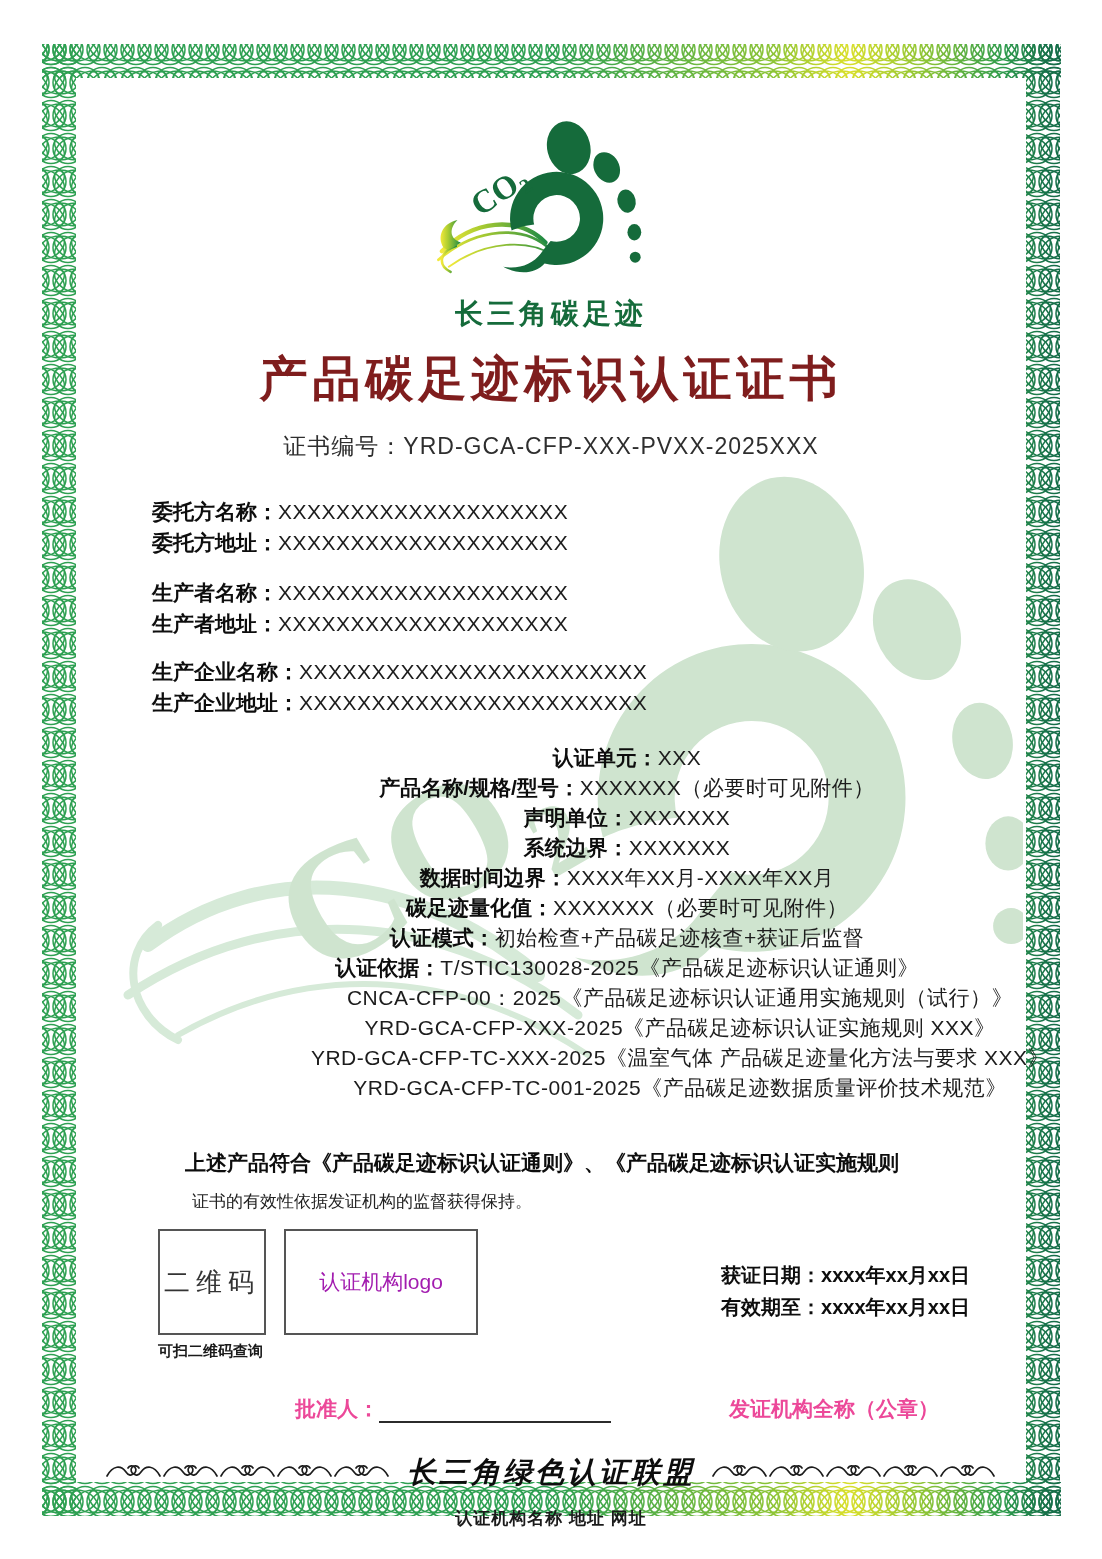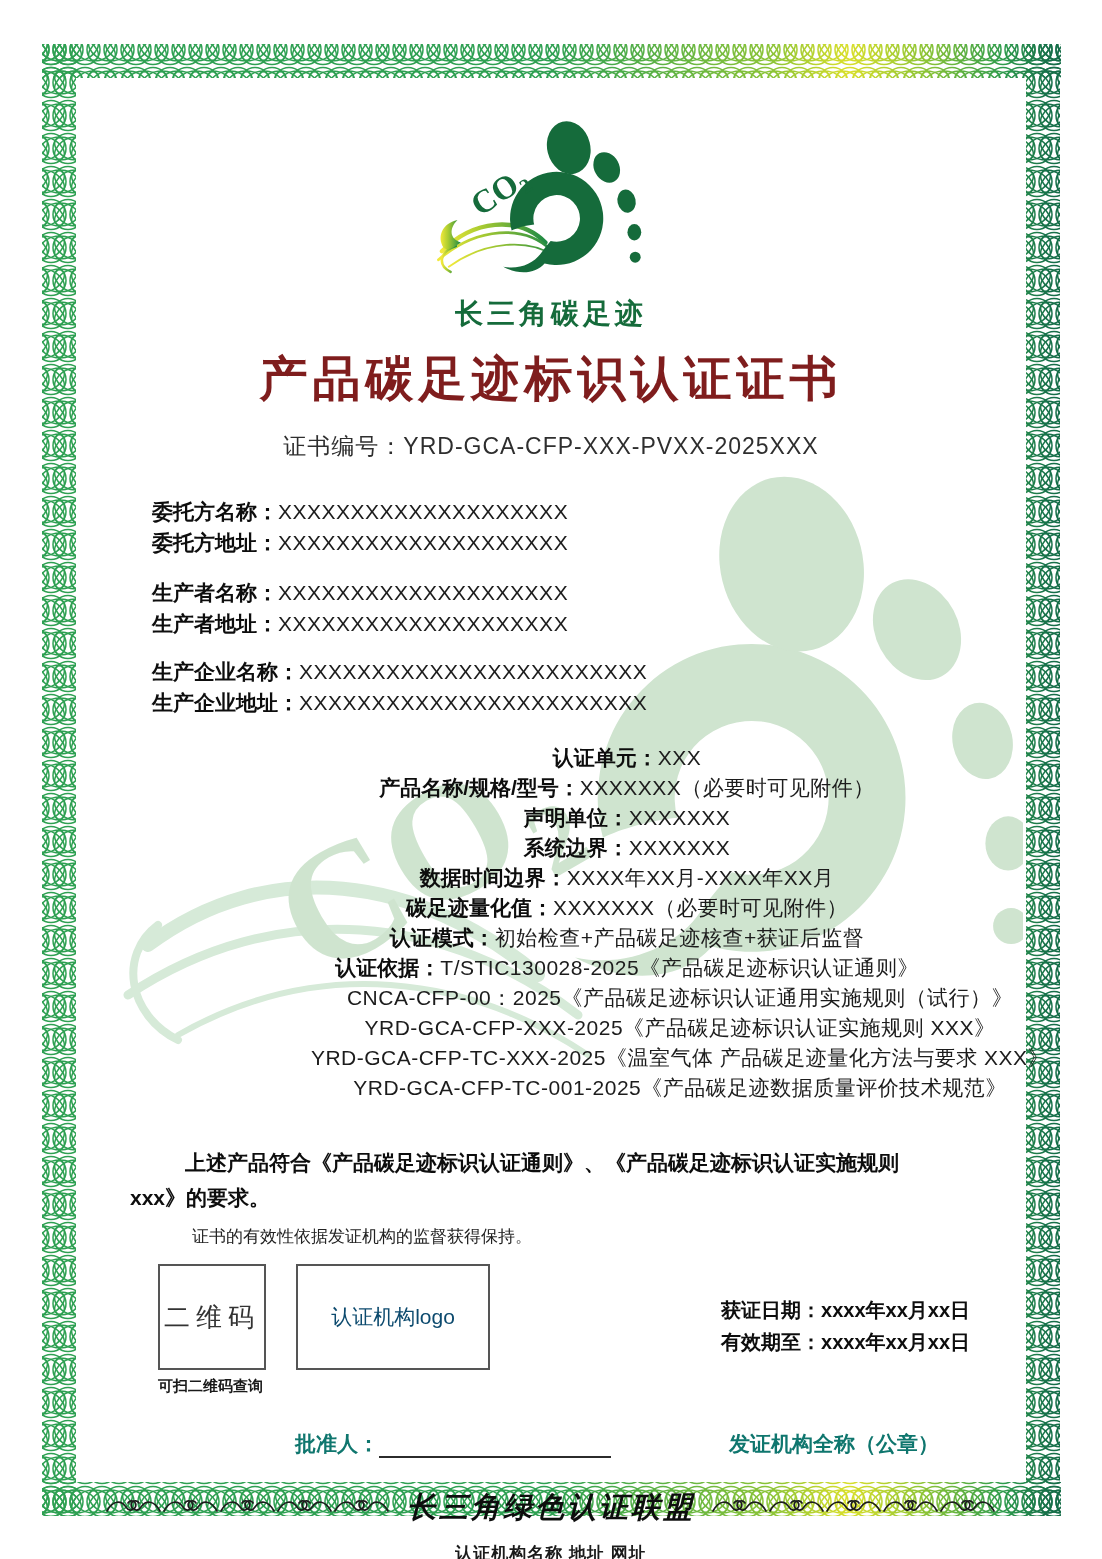--- a/index.html
+++ b/index.html
@@ -27,24 +27,24 @@
 
   .statement{margin:42px 130px 0 130px;font-size:21px;font-weight:bold;line-height:35px;color:#0d0d0d;}
   .statement .ind{display:inline-block;width:55px;}
   .note{margin:10px 0 0 192px;font-size:17px;color:#222;}
 
   .bottom-row{display:flex;margin:16px 0 0 158px;align-items:flex-start;}
   .qr-col{width:108px;}
   .box{border:2px solid #555;background:#fff;display:flex;align-items:center;justify-content:center;}
   .qr-box{width:104px;height:102px;font-family:"Liberation Serif","DejaVu Serif",serif;font-size:26px;letter-spacing:6px;color:#333;}
   .qr-cap{margin-top:7px;font-size:15px;font-weight:bold;color:#1a1a1a;white-space:nowrap;}
-  .orglogo-box{width:190px;height:102px;margin-left:30px;font-size:21px;color:#0c4a6e;}
+  .orglogo-box{width:190px;height:102px;margin-left:18px;font-size:21px;color:#a21caf;}
   .dates{margin-left:auto;margin-right:132px;padding-top:30px;font-size:20px;font-weight:bold;line-height:32px;color:#0d0d0d;}
 
-  .approve-row{display:flex;align-items:flex-end;margin:34px 0 0 295px;font-size:21px;font-weight:bold;color:#0f766e;}
+  .approve-row{display:flex;align-items:flex-end;margin:34px 0 0 295px;font-size:21px;font-weight:bold;color:#ec4899;}
   .sign-line{display:inline-block;width:232px;border-bottom:2px solid #2b2b2b;height:20px;}
   .issuer{margin-left:118px;}
 
   .divider-row{display:flex;align-items:center;justify-content:center;margin-top:30px;gap:16px;font-style:italic;}
   .alliance{font-size:29px;font-weight:bold;letter-spacing:3px;color:#0d0d0d;white-space:nowrap;}
   .org-line{text-align:center;margin-top:14px;font-size:17px;font-weight:600;letter-spacing:1px;color:#1a1a1a;}
 </style>
 </head>
 <body>
 
@@ -173,21 +173,20 @@
         <div class="frow"><span class="lbl">认证依据：</span><span class="val">T/STIC130028-2025《产品碳足迹标识认证通则》</span></div>
         <div class="frow basis-extra"><span class="val">CNCA-CFP-00：2025《产品碳足迹标识认证通用实施规则（试行）》</span></div>
         <div class="frow basis-extra"><span class="val">YRD-GCA-CFP-XXX-2025《产品碳足迹标识认证实施规则 XXX》</span></div>
         <div class="frow basis-extra"><span class="val">YRD-GCA-CFP-TC-XXX-2025《温室气体 产品碳足迹量化方法与要求 XXX》</span></div>
         <div class="frow basis-extra"><span class="val">YRD-GCA-CFP-TC-001-2025《产品碳足迹数据质量评价技术规范》</span></div>
       </div>
     </div>
 
     <div class="statement">
       <div><span class="ind"></span><span>上述产品符合《产品碳足迹标识认证通则》、《产品碳足迹标识认证实施规则</span></div>
-      <div>xxx》的要求。</div>
     </div>
     <div class="note">证书的有效性依据发证机构的监督获得保持。</div>
 
     <div class="bottom-row">
       <div class="qr-col">
         <div class="box qr-box">二维码</div>
         <div class="qr-cap">可扫二维码查询</div>
       </div>
       <div class="box orglogo-box">认证机构logo</div>
       <div class="dates">

